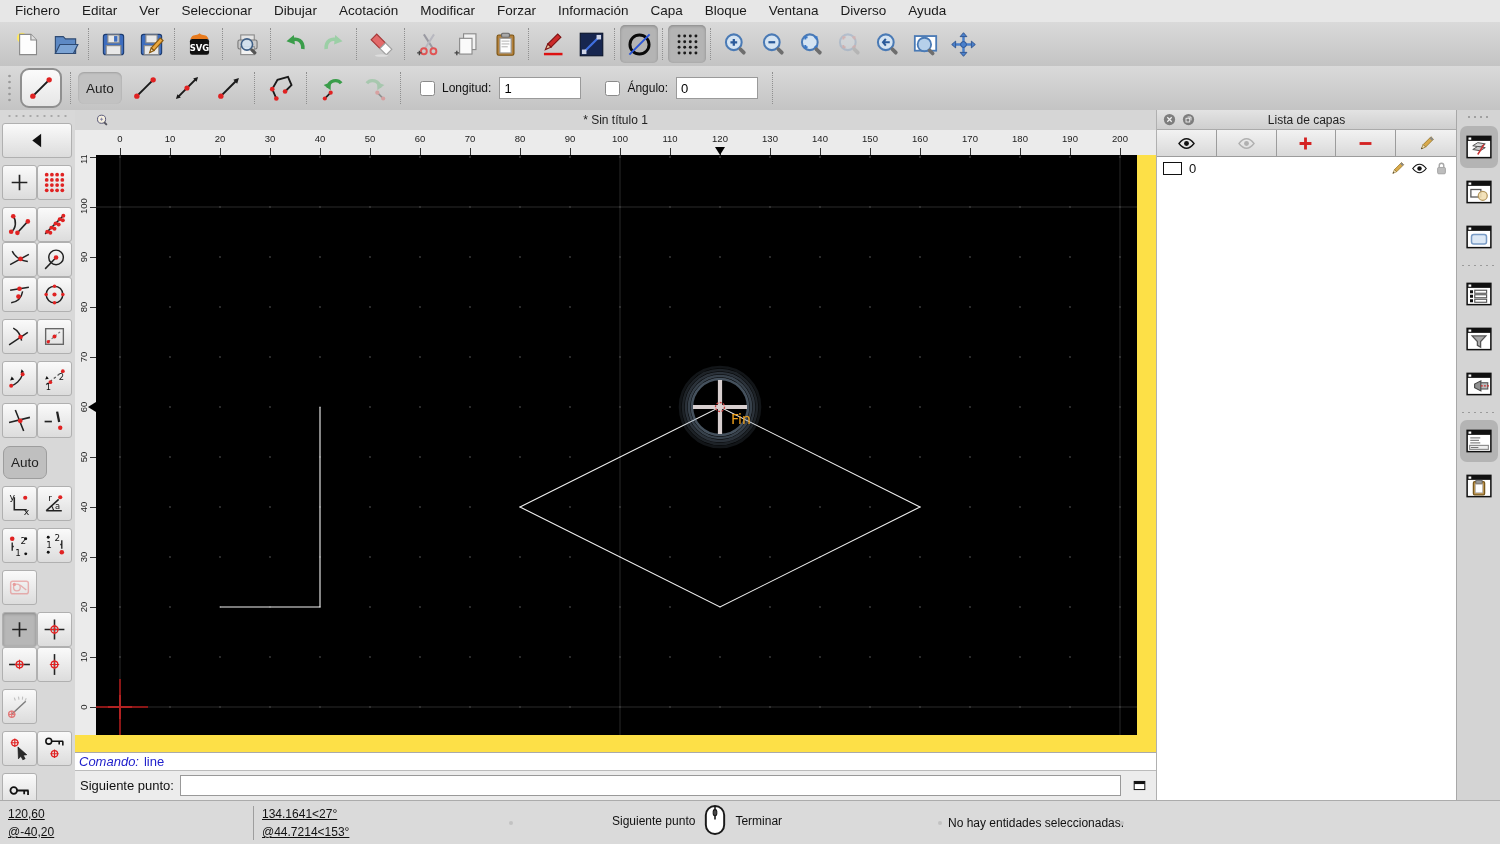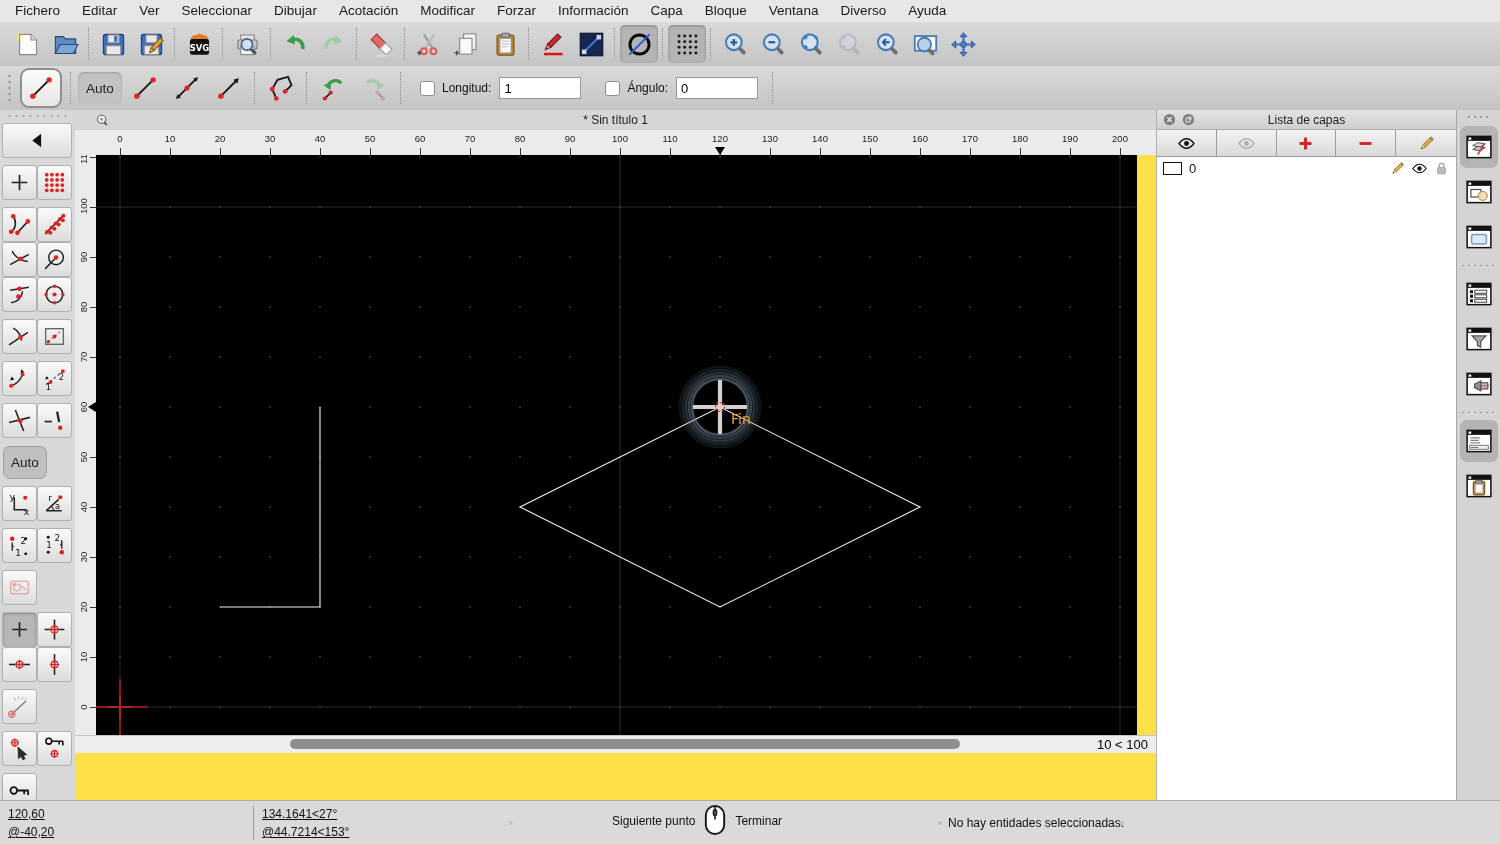--- a/index.html
+++ b/index.html
@@ -1055,25 +1055,33 @@
         <circle cx="624" cy="252" r="40" fill="none" stroke="#7d93a9" stroke-opacity="0.14" stroke-width="2.6"></circle>
         <circle cx="624" cy="252" r="37" fill="none" stroke="#7d93a9" stroke-opacity="0.24" stroke-width="2.6"></circle>
         <circle cx="624" cy="252" r="34" fill="none" stroke="#7d93a9" stroke-opacity="0.34" stroke-width="2.6"></circle>
         <circle cx="624" cy="252" r="31" fill="none" stroke="#7d93a9" stroke-opacity="0.45" stroke-width="2.6"></circle>
         <circle cx="624" cy="252" r="28" fill="none" stroke="#7d93a9" stroke-opacity="0.55" stroke-width="2.6"></circle>
         <path d="M597 252h54M624 225v54" stroke="#d8cfcf" stroke-width="4.2"></path>
         <circle cx="624" cy="252" r="4.5" fill="none" stroke="#cc4444" stroke-width="1.3" stroke-dasharray="2 1.4"></circle>
         <text x="635" y="269" fill="#f0a11c" font-size="14" font-family="DejaVu Sans">Fin</text>
       </svg>
     </div>
-  <div id="scrollrow">
-    <div id="scrolltrack">
-      <div id="scrollthumb"></div>
-    </div>
-    <span id="grid-label">10 &lt; 100</span>
+  <div id="cmdhist">
+    <span class="echo-label">Comando:</span>
+    <span class="echo-value">line</span>
+  </div>
+  <div id="promptrow">
+    <span id="prompt-label">Siguiente punto:</span>
+    <input id="prompt-input" value="" style="">
+    <button id="prompt-winbtn">
+        <svg viewBox="0 0 24 24">
+          <rect x="3.5" y="5.5" width="17" height="13" fill="#fff" stroke="#111" stroke-width="1.6"></rect>
+          <rect x="3.5" y="5.5" width="17" height="4.2" fill="#111"></rect>
+        </svg>
+      </button>
   </div>
 </div>
 
 <div id="rpanel">
   <div id="rpanel-header">
     <span class="panel-circle-btn">
         <svg viewBox="0 0 24 24">
           <circle cx="12" cy="12" r="9" fill="#7d7d7d"></circle>
           <path d="M8.5 8.5l7 7M15.5 8.5l-7 7" stroke="#f2f2f2" stroke-width="2"></path>
         </svg>

